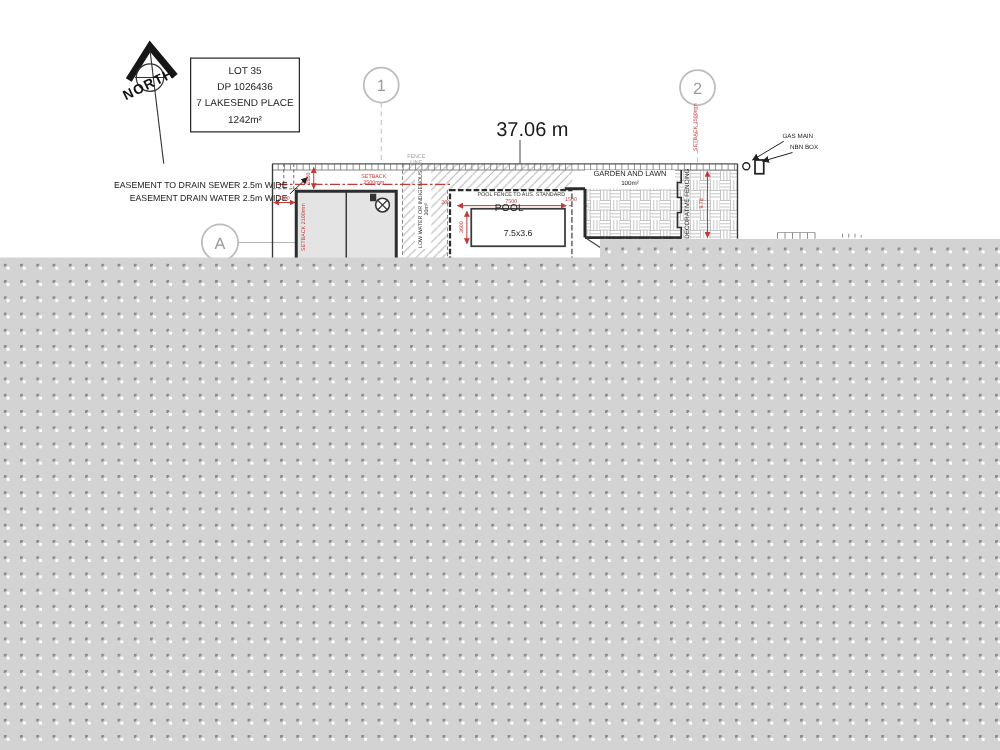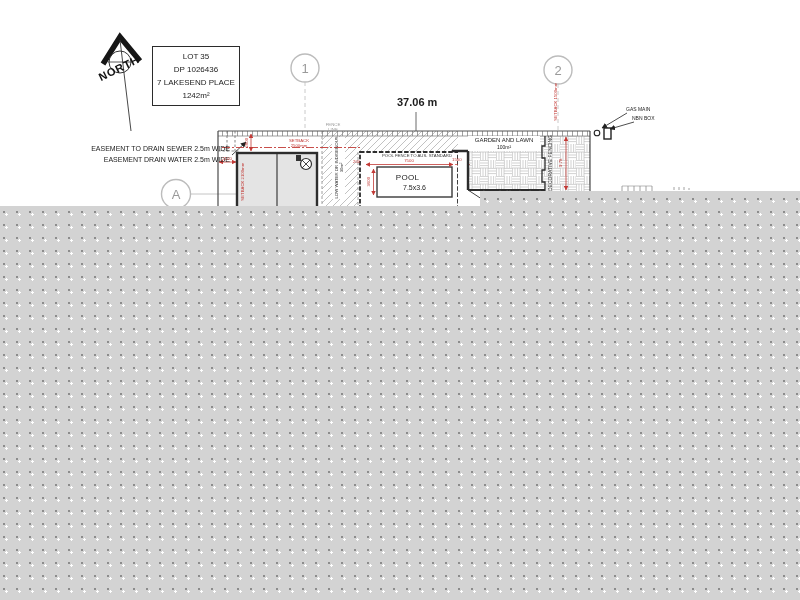--- a/index.html
+++ b/index.html
@@ -18,21 +18,21 @@
   .north-label{
     font-size:11px;font-weight:700;letter-spacing:1px;color:#111;
     transform:rotate(-26deg);transform-origin:center center;
   }
   .lot-box{
     position:absolute;left:152px;top:46px;width:86px;height:58px;
     border:1.3px solid #2b2b2b;background:#fff;
     display:flex;flex-direction:column;justify-content:center;
     font-size:8px;line-height:13px;text-align:center;color:#222;
   }
-  .frontage{font-size:11px;font-weight:700;color:#1c1c1c;}
+  .frontage{font-size:16px;font-weight:400;color:#1c1c1c;}
   .easement{font-size:7px;color:#1c1c1c;text-align:right;width:152px;}
   .tiny{font-size:4.3px;line-height:5.4px;}
   .t5{font-size:5px;line-height:6px;}
   .t6{font-size:6px;line-height:7px;}
   .pool-label{font-size:8px;letter-spacing:.3px;color:#222;}
   .pool-size{font-size:7px;color:#222;}
   .overlay{
     position:absolute;left:0;top:0;width:800px;height:600px;
     background-color:#d3d3d3;
     background-image:
@@ -216,21 +216,21 @@
     <div>LOW WATER OR INDIGENOUS</div>
     <div>30m²</div>
   </div>
 
   <div class="lbl ctr tiny" style="left:378px;top:153px;width:78px;color:#333;">POOL FENCE TO AUS. STANDARD</div>
   <div class="lbl red ctr tiny" style="left:394px;top:158px;width:30px;">7500</div>
   <div class="lbl red tiny" style="left:353px;top:159px;">200</div>
   <div class="lbl red tiny" style="left:452px;top:157px;">1500</div>
   <div class="lbl red ctr tiny rot" style="left:358px;top:179px;width:22px;">3600</div>
 
-  <div class="lbl ctr pool-label" style="left:377px;top:173px;width:61px;">POOL</div>
+  <div class="lbl ctr pool-label" style="left:377px;top:162px;width:61px;">POOL</div>
   <div class="lbl ctr pool-size" style="left:377px;top:184px;width:75px;">7.5x3.6</div>
 
   <div class="lbl ctr" style="left:468px;top:136px;width:72px;background:#fff;padding:1px 0;">
     <div class="t6">GARDEN AND LAWN</div>
     <div class="t5">100m²</div>
   </div>
 
   <div class="lbl ctr t5 rot" style="left:521px;top:160px;width:58px;color:#2d2d2d;">DECORATIVE FENCING</div>
 
   <div class="lbl red ctr tiny rot" style="left:550px;top:160px;width:22px;">9.78</div>

